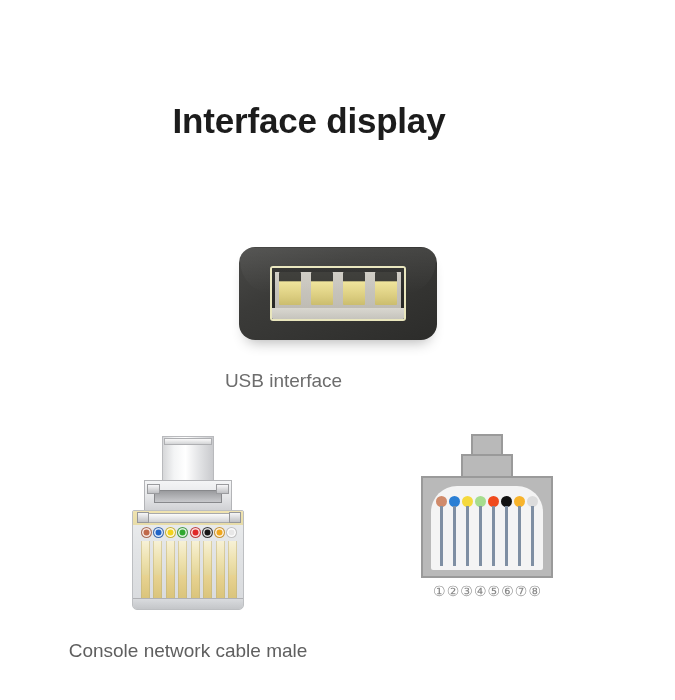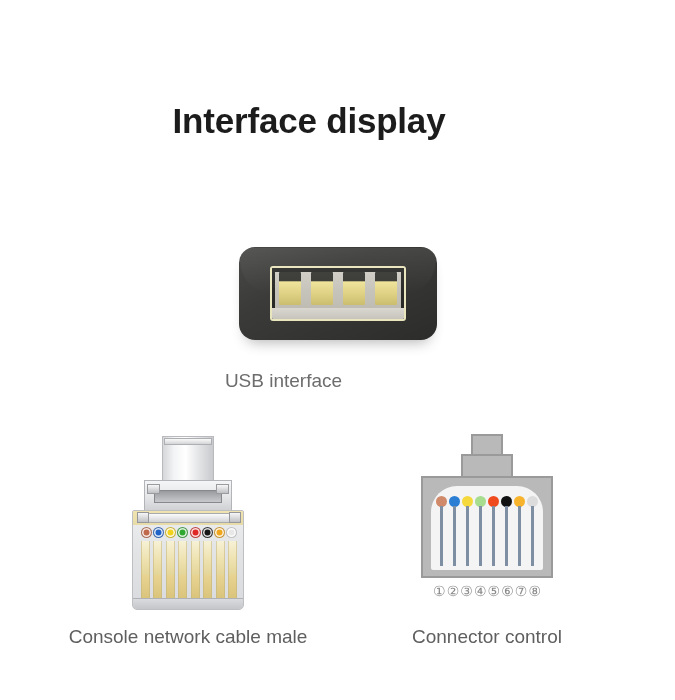--- a/index.html
+++ b/index.html
@@ -383,21 +383,21 @@
     left: 12px;
     top: 150px;
     width: 108px;
     display: flex;
     justify-content: space-between;
     font-size: 14px;
     color: #8a8a8a;
     line-height: 1;
   }
 
-  #left-caption, #right-caption { margin-top: 6px; }
+  #left-caption, #right-caption { margin-top: 20px; }
 </style>
 </head>
 <body>
 
 <div id="page-title">Interface display</div>
 
 <div id="usb-block">
   <div id="usb-port">
     <div id="usb-opening">
       <div class="usb-cavity"></div>
@@ -524,16 +524,15 @@
           <span>②</span>
           <span>③</span>
           <span>④</span>
           <span>⑤</span>
           <span>⑥</span>
           <span>⑦</span>
           <span>⑧</span>
         </div>
       </div>
     </div>
-    <div class="conn-caption" id="right-caption">Connector control</div>
   </div>
 
 </div>
 
 </body></html>

